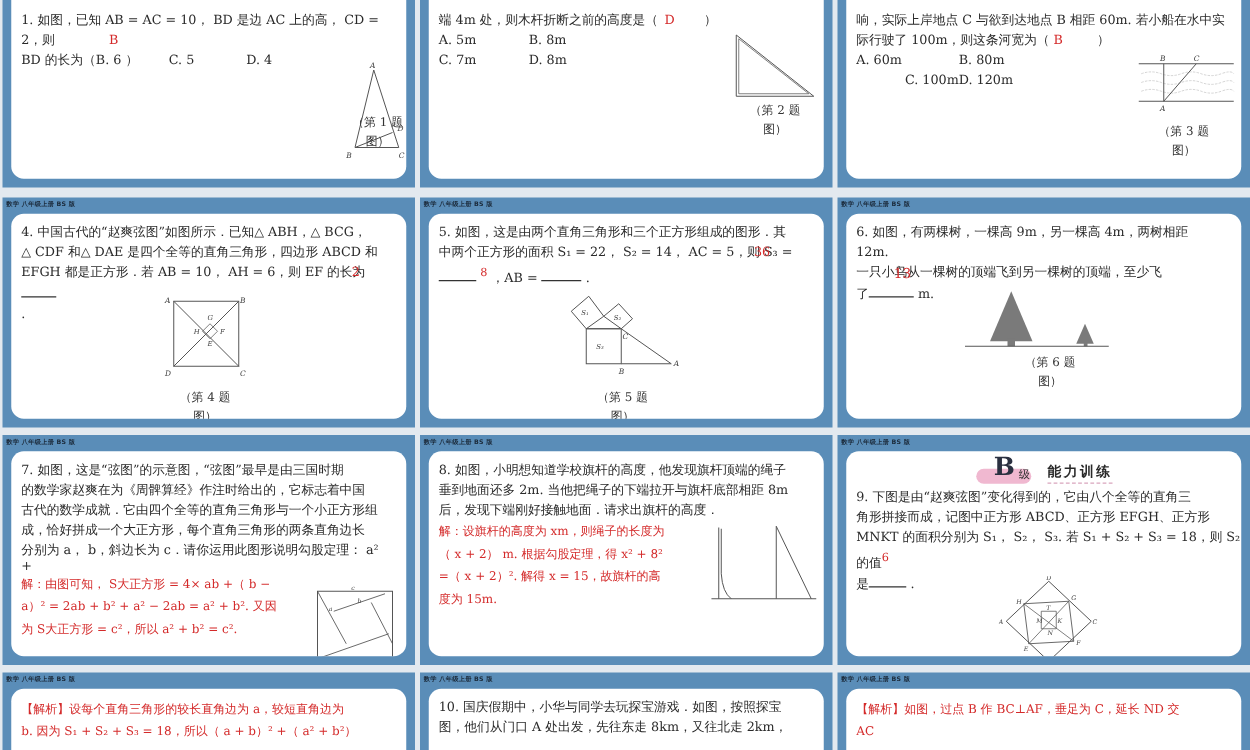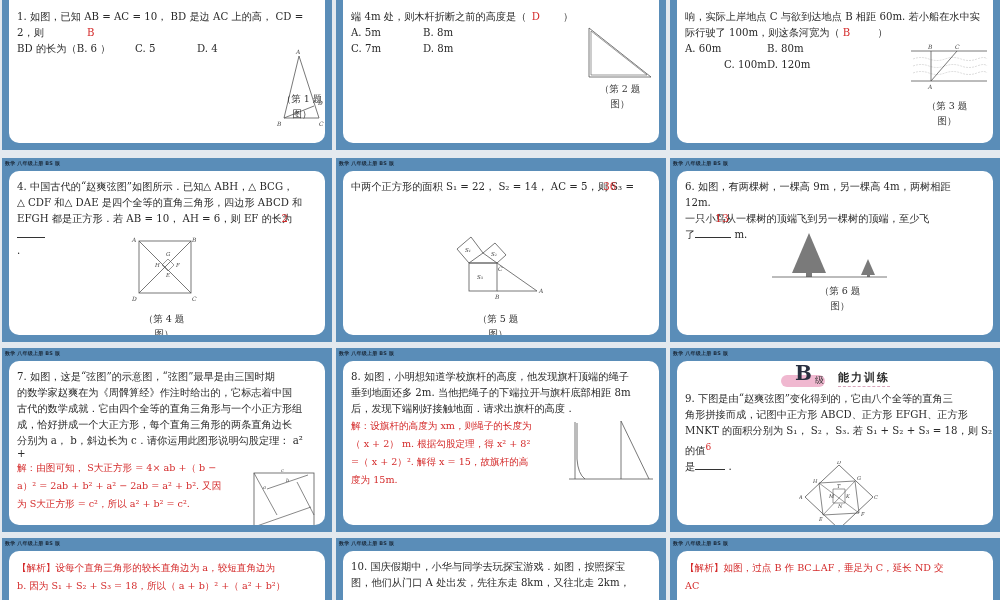--- a/index.html
+++ b/index.html
@@ -176,23 +176,30 @@
     <div class="cap" style="left:130px; top:140px; width:50px;">
       <div>（第 4 题</div>
       <div>图）</div>
     </div>
   </div>
 </div>
 
 <div class="slide" style="left:336px; top:158px;">
   <div class="hdr">数学 八年级上册 BS 版</div>
   <div class="card">
+    <div>5. 如图，这是由两个直角三角形和三个正方形组成的图形．其</div>
     <div>
       <span>中两个正方形的面积 S₁ = 22， S₂ = 14， AC = 5，则 S₃ =</span>
       <span class="red" style="margin-left:-34px;">36</span>
+    </div>
+    <div>
+      <span class="blank" style="width:30px;"></span>
+      <span class="red" style="font-size:9px; vertical-align:super;">8</span>
+      <span>，AB =</span>
+      <span class="blank" style="width:32px;"></span> .
     </div>
     <svg class="fig" style="left:108px; top:60px;" width="100" height="80" viewBox="0 0 100 80">
       <rect x="18" y="32" width="28" height="28" fill="none" stroke="#555" stroke-width="0.8"></rect>
       <polygon points="18,32 6,18 20,6 32,22" fill="none" stroke="#555" stroke-width="0.8"></polygon>
       <polygon points="32,22 44,12 55,24 46,32" fill="none" stroke="#555" stroke-width="0.8"></polygon>
       <line x1="18" y1="32" x2="46" y2="32" stroke="#555" stroke-width="0.8"></line>
       <line x1="46" y1="32" x2="86" y2="60" stroke="#555" stroke-width="0.8"></line>
       <line x1="46" y1="60" x2="86" y2="60" stroke="#555" stroke-width="0.8"></line>
       <text x="14" y="21" font-size="5.5" font-style="italic" fill="#444">S₁</text>
       <text x="40" y="25" font-size="5.5" font-style="italic" fill="#444">S₂</text>

